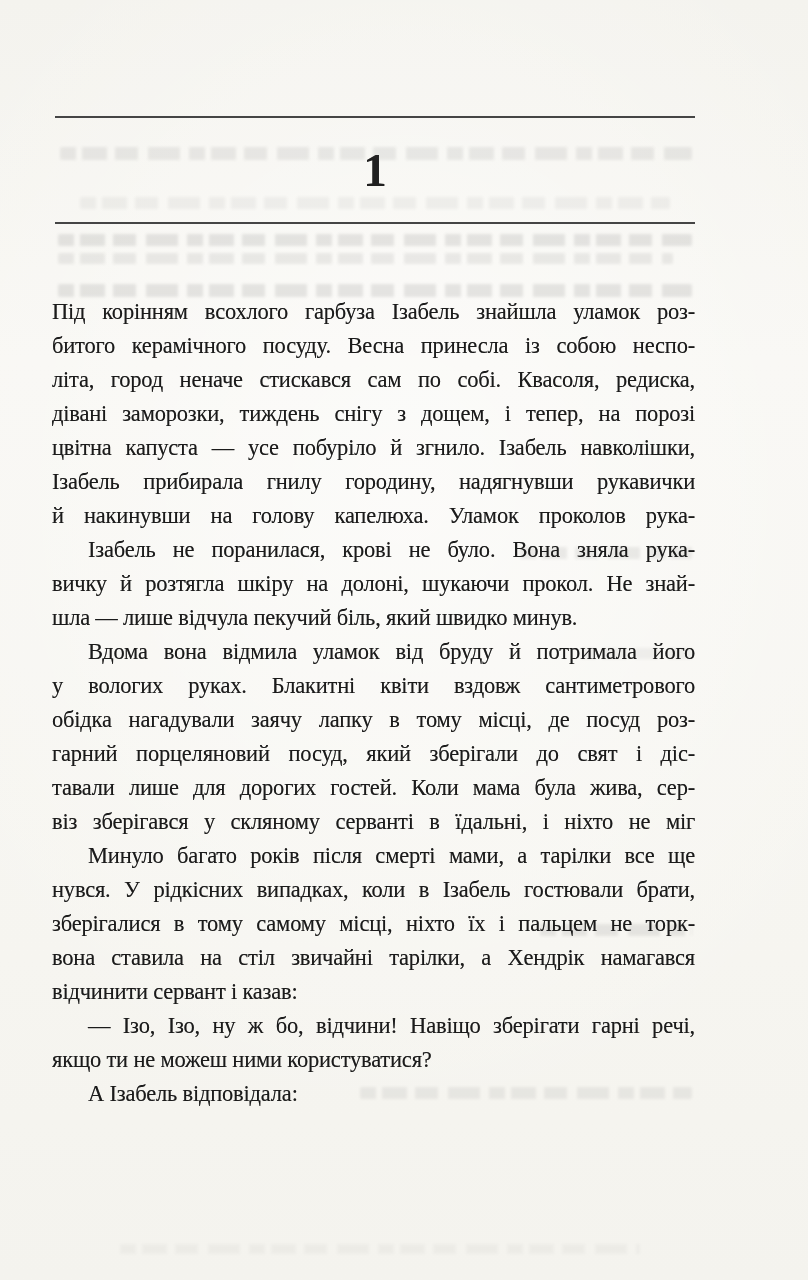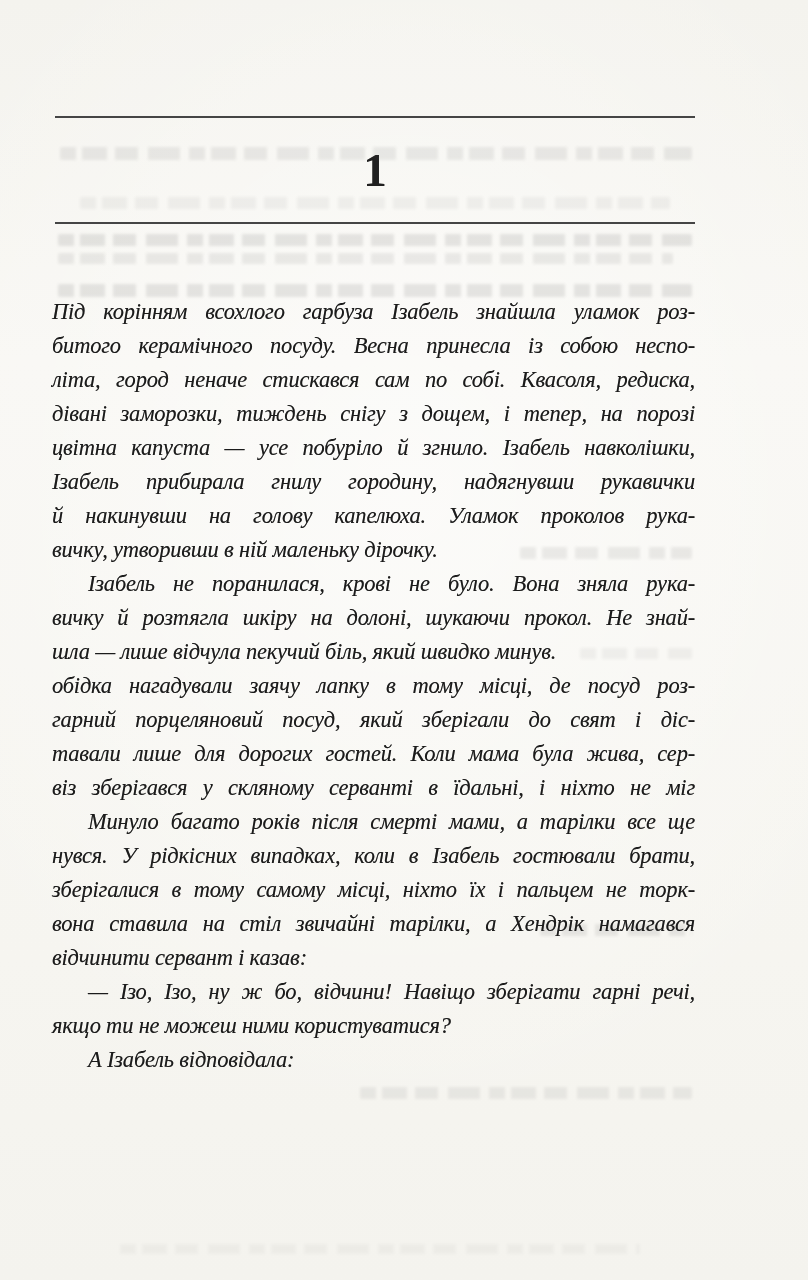--- a/index.html
+++ b/index.html
@@ -28,21 +28,20 @@
   .body-text{
     position:absolute;left:52px;top:295px;width:643px;
     font-size:22.5px;line-height:34px;color:#1b1b1b;
     letter-spacing:-0.2px;
     text-shadow:0 0 .6px rgba(27,27,27,.5);
   }
   .line{
     height:34px;
     text-align:justify;
     text-align-last:justify;
-    font-style:italic;
   }
   .line.end{text-align-last:left;}
   .line.indent{text-indent:36px;}
   
   .ghost{
     position:absolute;
     border-radius:2px;
     filter:blur(1.8px);
     background:repeating-linear-gradient(90deg,
       #4a4a4a 0 16px, transparent 16px 22px,
@@ -82,24 +81,25 @@
   <div class="ghost g10"></div>
 
   <div class="body-text">
     <div class="line">Під корінням всохлого гарбуза Ізабель знайшла уламок роз-</div>
     <div class="line">битого керамічного посуду. Весна принесла із собою неспо-</div>
     <div class="line">літа, город неначе стискався сам по собі. Квасоля, редиска,</div>
     <div class="line">дівані заморозки, тиждень снігу з дощем, і тепер, на порозі</div>
     <div class="line">цвітна капуста — усе побуріло й згнило. Ізабель навколішки,</div>
     <div class="line">Ізабель прибирала гнилу городину, надягнувши рукавички</div>
     <div class="line">й накинувши на голову капелюха. Уламок проколов рука-</div>
-    <div class="line end">вичку, утворивши в ній маленьку дірочку.</div>
     <div class="line indent">Ізабель не поранилася, крові не було. Вона зняла рука-</div>
     <div class="line">вичку й розтягла шкіру на долоні, шукаючи прокол. Не знай-</div>
     <div class="line end">шла — лише відчула пекучий біль, який швидко минув.</div>
+    <div class="line indent">Вдома вона відмила уламок від бруду й потримала його</div>
+    <div class="line">у вологих руках. Блакитні квіти вздовж сантиметрового</div>
     <div class="line">обідка нагадували заячу лапку в тому місці, де посуд роз-</div>
     <div class="line">гарний порцеляновий посуд, який зберігали до свят і діс-</div>
     <div class="line">тавали лише для дорогих гостей. Коли мама була жива, сер-</div>
     <div class="line">віз зберігався у скляному серванті в їдальні, і ніхто не міг</div>
     <div class="line indent">Минуло багато років після смерті мами, а тарілки все ще</div>
     <div class="line">нувся. У рідкісних випадках, коли в Ізабель гостювали брати,</div>
     <div class="line">зберігалися в тому самому місці, ніхто їх і пальцем не торк-</div>
     <div class="line">вона ставила на стіл звичайні тарілки, а Хендрік намагався</div>
     <div class="line end">відчинити сервант і казав:</div>
     <div class="line indent">— Ізо, Ізо, ну ж бо, відчини! Навіщо зберігати гарні речі,</div>

